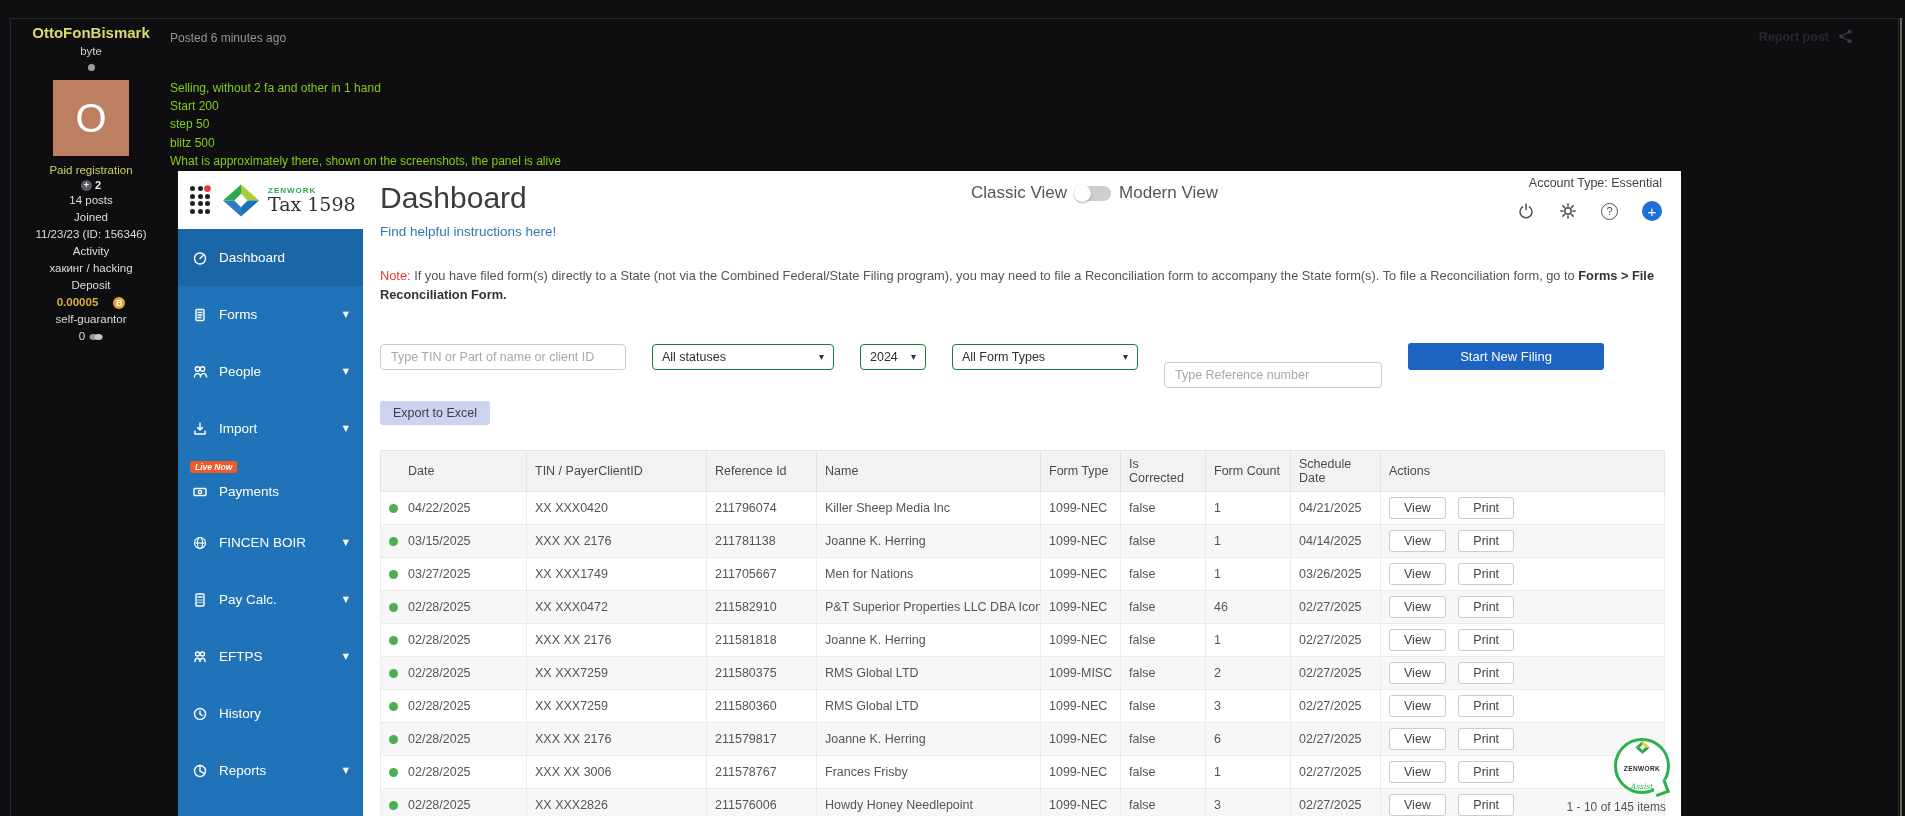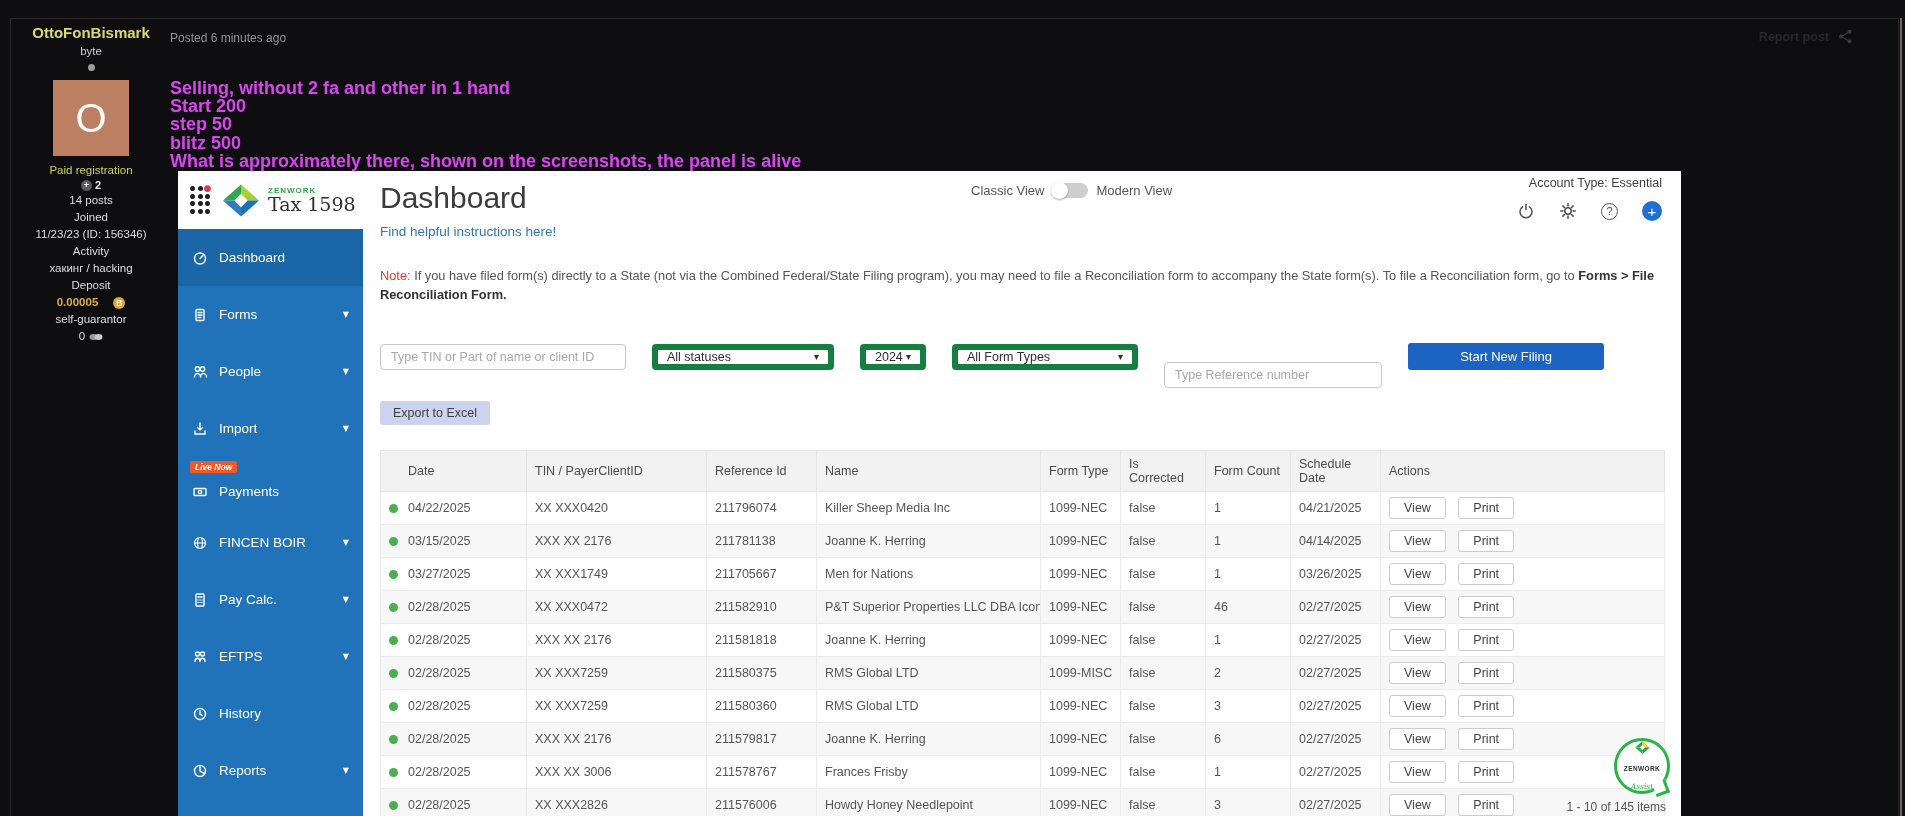--- a/index.html
+++ b/index.html
@@ -24,21 +24,21 @@
   .rep-ico { width:11px; height:11px; border-radius:50%; background:#5a5a60; color:#fff;
     font-size:9px; line-height:11px; display:inline-block; }
   .u-line { font-size:11.5px; line-height:15px; margin-top:2px; color:#dedede; }
   .u-gold { color:#dfae3a; font-weight:bold; display:flex; justify-content:center; align-items:center; gap:15px; }
   .btc { width:12px; height:12px; border-radius:50%; background:#e2a72e; color:#fff; font-size:8.5px;
     font-weight:bold; line-height:12px; display:inline-block; }
   .guar { display:flex; justify-content:center; align-items:center; gap:4px; }
   .posted { position:absolute; left:170px; top:31px; color:#949494; font-size:12px; }
   .report { position:absolute; right:76px; top:30px; color:#27272d; font-size:12.5px; font-weight:bold; }
   .share-ico { position:absolute; right:52px; top:29px; }
-  .post-body { position:absolute; left:170px; top:79px; color:#d946ef; font-size:18px; line-height:18.2px;font-weight:bold; }
+  .post-body { position:absolute; left:170px; top:79px; color:#84cc16; font-size:12px; line-height:18.2px; }
   
   .app { position:absolute; left:178px; top:171px; width:1503px; height:645px; background:#fff;
     display:flex; overflow:hidden; color:#555; }
   .app-sidebar { width:185px; flex:none; display:flex; flex-direction:column; background:#fff; }
   .logo-box { height:58px; display:flex; align-items:center; gap:9px; padding-left:12px; }
   .dots-grid { position:relative; width:24px; height:28px; display:grid;
     grid-template-columns:repeat(3,5px); grid-auto-rows:5px; gap:2.5px; align-content:center; }
   .dots-grid i { width:5px; height:5px; border-radius:50%; background:#1e1e1e; }
   .dots-grid i.red { background:#e8374a; transform:scale(1.35); }
   .wordmark { line-height:1; }
@@ -49,39 +49,39 @@
     padding:0 14px; font-size:13.5px; cursor:pointer; }
   .nav-item.active { background:#1b66a6; }
   .nav-item .chev { margin-left:auto; font-size:8px; font-family:"DejaVu Sans", sans-serif; }
   .live-badge { position:absolute; top:4px; left:12px; background:#f05a28; color:#fff;
     font-size:8.5px; font-style:italic; font-weight:bold; padding:1px 5px; border-radius:2px; }
   .nav-item.has-badge { padding-top:12px; }
   .app-main { flex:1; position:relative; padding:0 17px; }
   .page-title { font-size:30px; font-weight:500; color:#3b3b3b; margin-top:10px; }
   .help-link { display:inline-block; margin-top:9px; font-size:13.5px; color:#2d77bd; cursor:pointer; }
   .view-toggle { position:absolute; left:608px; top:12px; display:flex; align-items:center; gap:8px;
-    font-size:13px; color:#555; }
+    font-size:17px; color:#555; }
   .toggle { width:36px; height:15px; background:#cecece; border-radius:8px; position:relative; cursor:pointer; }
   .toggle .knob { position:absolute; left:-1px; top:-1px; width:17px; height:17px; border-radius:50%;
     background:#fff; box-shadow:0 1px 2px rgba(0,0,0,.35); }
   .account-area { position:absolute; right:20px; top:5px; text-align:right; }
   .account-type { font-size:12.5px; color:#3f3f3f; }
   .hdr-icons { margin-top:11px; display:flex; gap:24px; align-items:center; justify-content:flex-end; }
   .q-icon { width:17px; height:17px; border:1.5px solid #4f4f4f; border-radius:50%; color:#4f4f4f;
     font-size:11px; display:flex; align-items:center; justify-content:center; cursor:pointer; }
   .plus-icon { width:20px; height:20px; border-radius:50%; background:#1f6fd6; color:#fff;
     font-size:15px; display:flex; align-items:center; justify-content:center; cursor:pointer; }
   .note { margin-top:26px; font-size:12.8px; line-height:19px; color:#555; max-width:1284px; }
   .note .red { color:#e23d2d; }
   .note b { color:#333; }
   .filters { display:flex; align-items:center; gap:26px; margin-top:21px; }
   .t-input { height:26px; border:1px solid #c9c9c9; border-radius:4px; padding:0 10px; font-size:12.5px;
     color:#c2410c; font-family:"Liberation Sans", sans-serif; }
   .t-input::placeholder { color:#a8a8a8; }
-  .select { height:26px; border:6px solid #15803d; border-radius:4px; padding:0 9px; font-size:12.5px;
+  .select { height:26px; border:1px solid #15803d; border-radius:4px; padding:0 9px; font-size:12.5px;
     color:#2e2e2e; display:flex; align-items:center; justify-content:space-between; cursor:pointer; background:#fff; }
   .select .car { font-family:"DejaVu Sans", sans-serif; font-size:10px; color:#333; }
   .btn-primary { height:27px; width:196px; background:#1d63c2; color:#fff; border:none; border-radius:3px;
     font-size:13px; cursor:pointer; font-family:"Liberation Sans", sans-serif; }
   .btn-export { margin-top:13px; height:24px; padding:0 13px; background:#ccd3ee; color:#3c3c46;
     border:none; border-radius:3px; font-size:12.5px; cursor:pointer; font-family:"Liberation Sans", sans-serif; }
   table.grid { margin-top:25px; width:1284px; border-collapse:collapse; table-layout:fixed; font-size:12.5px; }
   .grid th { background:#f2f2f2; font-weight:400; text-align:left; color:#4a4a4a;
     padding:6px 8px; border:1px solid #e4e4e4; height:26px; }
   .grid th.pad-date { padding-left:27px; }

